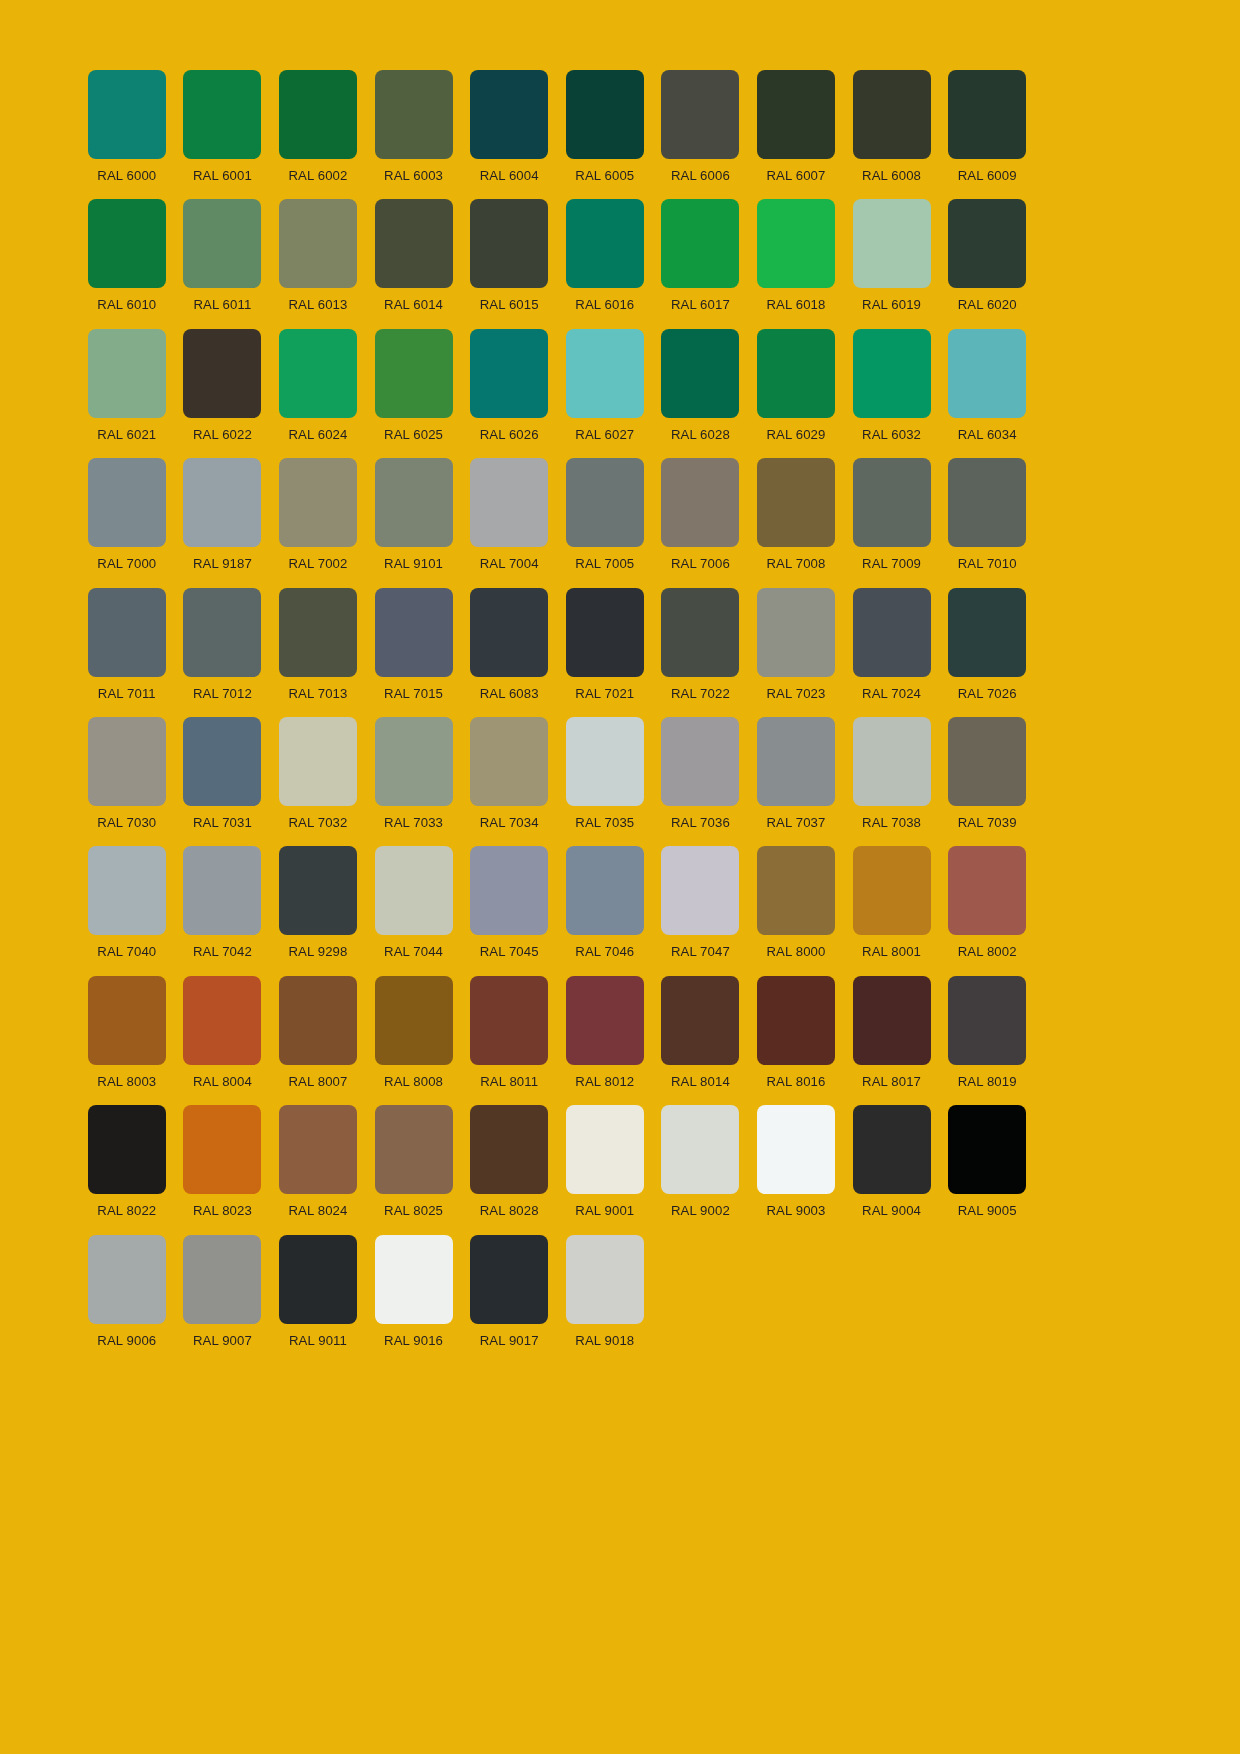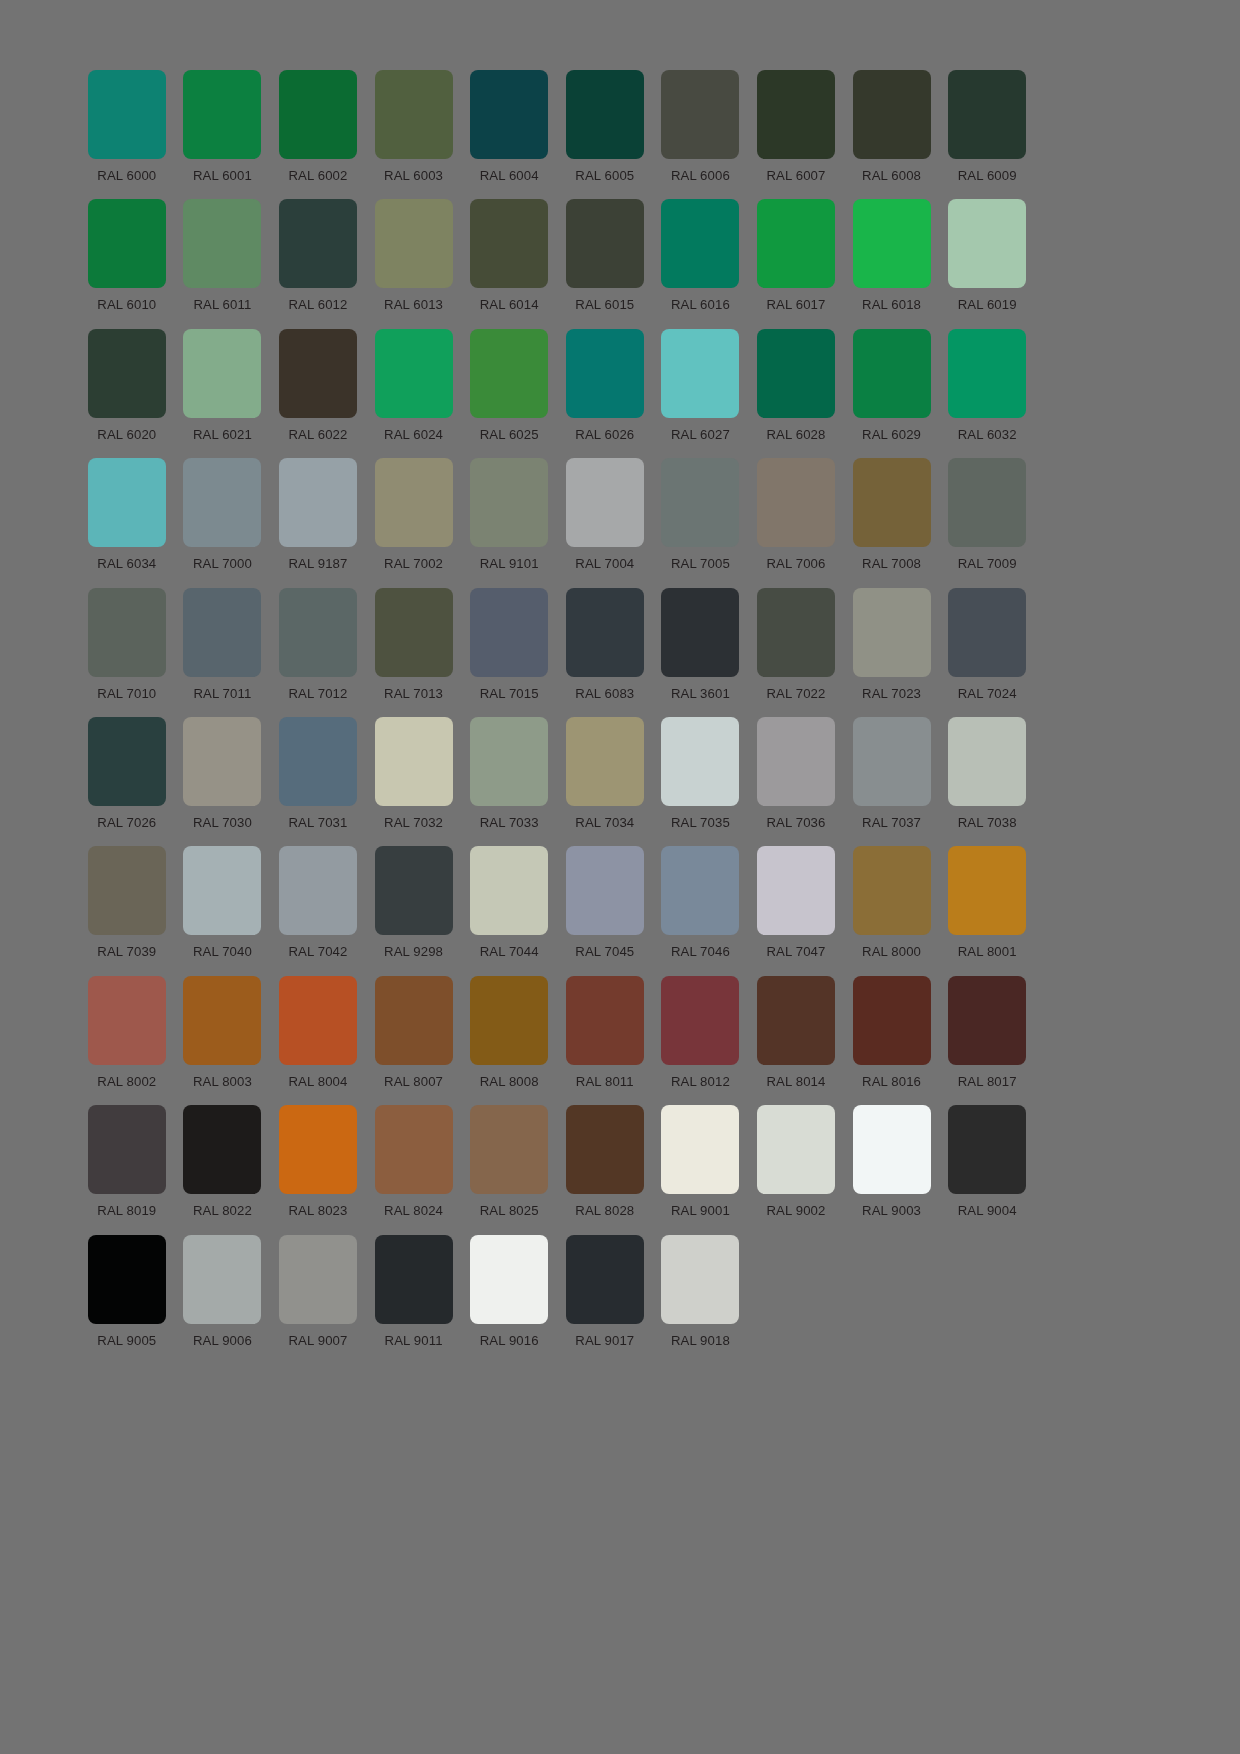--- a/index.html
+++ b/index.html
@@ -12,21 +12,21 @@
     width: 1240px;
     height: 1754px;
     font-family: "Liberation Sans", sans-serif;
     -webkit-font-smoothing: antialiased;
   }
 
   #chart-page {
     position: relative;
     width: 1240px;
     height: 1754px;
-    background: #737373;
+    background: #eab308;
     box-sizing: border-box;
   }
 
   #swatch-grid {
     position: absolute;
     left: 79px;
     top: 58px;
     width: 1000px;
     display: grid;
     grid-template-columns: repeat(10, 95.6px);
@@ -111,24 +111,20 @@
       </div>
       <div class="swatch-cell">
         <div class="swatch-chip" style="background-color: rgb(12, 122, 58);"></div>
         <div class="swatch-label">RAL 6010</div>
       </div>
       <div class="swatch-cell">
         <div class="swatch-chip" style="background-color: rgb(95, 138, 99);"></div>
         <div class="swatch-label">RAL 6011</div>
       </div>
       <div class="swatch-cell">
-        <div class="swatch-chip" style="background-color: rgb(43, 63, 59);"></div>
-        <div class="swatch-label">RAL 6012</div>
-      </div>
-      <div class="swatch-cell">
         <div class="swatch-chip" style="background-color: rgb(126, 131, 97);"></div>
         <div class="swatch-label">RAL 6013</div>
       </div>
       <div class="swatch-cell">
         <div class="swatch-chip" style="background-color: rgb(70, 76, 55);"></div>
         <div class="swatch-label">RAL 6014</div>
       </div>
       <div class="swatch-cell">
         <div class="swatch-chip" style="background-color: rgb(60, 65, 54);"></div>
         <div class="swatch-label">RAL 6015</div>
@@ -248,21 +244,21 @@
       <div class="swatch-cell">
         <div class="swatch-chip" style="background-color: rgb(85, 93, 108);"></div>
         <div class="swatch-label">RAL 7015</div>
       </div>
       <div class="swatch-cell">
         <div class="swatch-chip" style="background-color: rgb(50, 58, 64);"></div>
         <div class="swatch-label">RAL 6083</div>
       </div>
       <div class="swatch-cell">
         <div class="swatch-chip" style="background-color: rgb(44, 48, 52);"></div>
-        <div class="swatch-label">RAL 3601</div>
+        <div class="swatch-label">RAL 7021</div>
       </div>
       <div class="swatch-cell">
         <div class="swatch-chip" style="background-color: rgb(71, 76, 68);"></div>
         <div class="swatch-label">RAL 7022</div>
       </div>
       <div class="swatch-cell">
         <div class="swatch-chip" style="background-color: rgb(144, 145, 134);"></div>
         <div class="swatch-label">RAL 7023</div>
       </div>
       <div class="swatch-cell">

